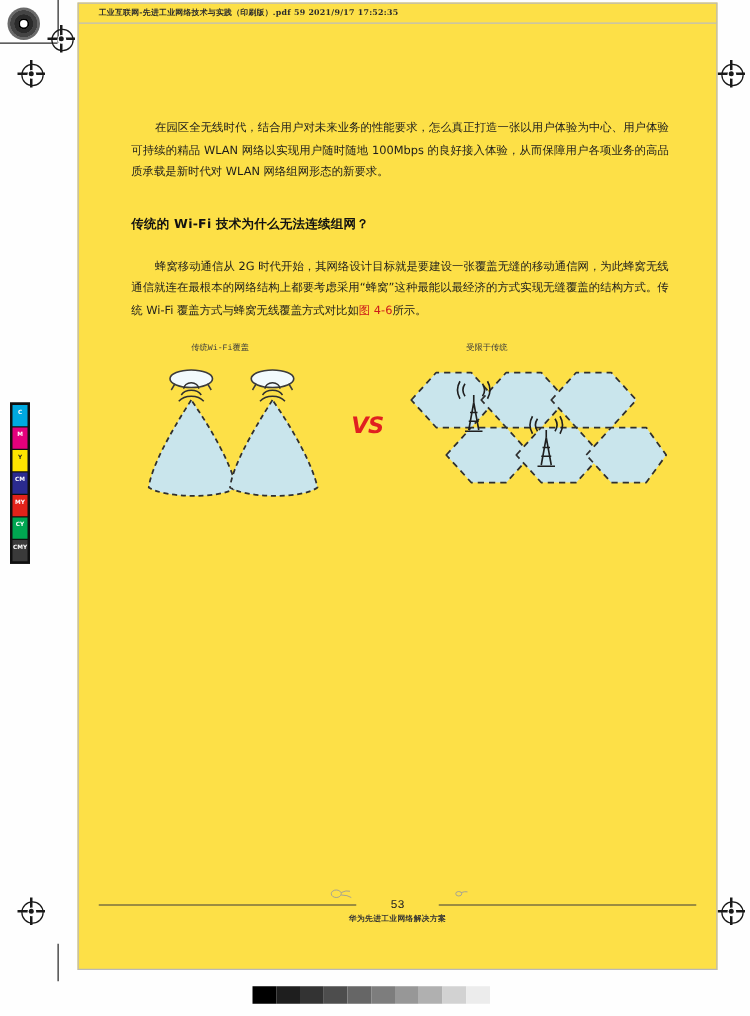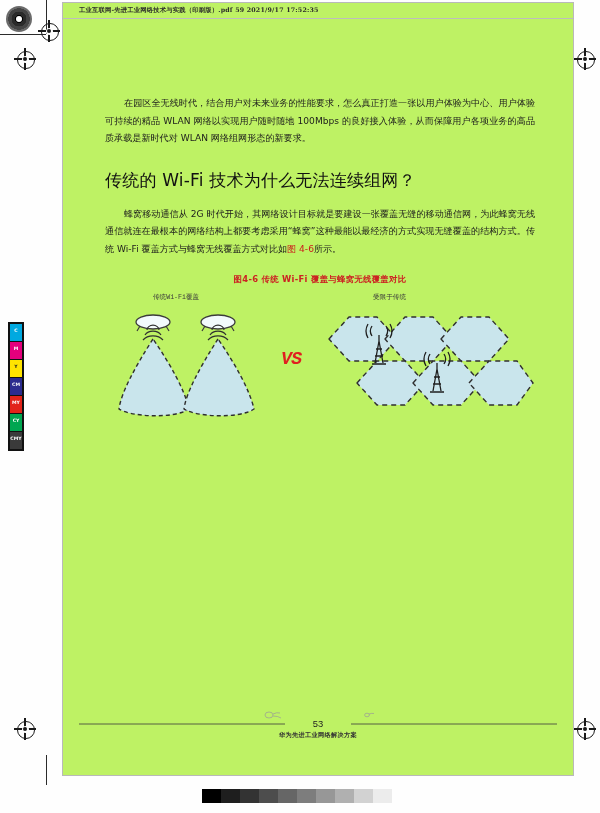--- a/index.html
+++ b/index.html
@@ -21,21 +21,21 @@
 
   .blob{position:absolute;width:26px;height:26px;border-radius:50%;
         background:radial-gradient(circle at 50% 50%, #000 0 22%, #2a2a2a 23% 40%, #444 41% 58%, #6a6a6a 59% 76%, #9a9a9a 77% 100%);}
   .blob::after{content:"";position:absolute;left:10px;top:10px;width:6px;height:6px;border-radius:50%;background:#fff;}
 
   .cropline{position:absolute;background:#2b2b2b;}
 
   
   #page{
     position:absolute;left:62px;top:2px;width:510px;height:772px;
-    background:#bef264;border:0.8px solid #b9b9b9;
+    background:#fde047;border:0.8px solid #b9b9b9;
   }
   #hdrbar{
     position:absolute;left:0;top:0;width:100%;height:16px;
     border-bottom:0.8px solid #bdbdbd;box-sizing:border-box;
   }
   #hdrtext{
     position:absolute;left:16px;top:3px;
     font-size:6.3px;color:#2b2b2b;letter-spacing:.2px;white-space:nowrap;
     font-family:"DejaVu Serif","Liberation Serif",serif;font-weight:700;
   }
@@ -43,46 +43,46 @@
 
   p.para{
     margin:0 0 13px 0;
     font-size:9.1px;line-height:17.5px;
     color:#1c1c1c;text-align:justify;text-justify:inter-ideograph;
     text-indent:19px;
     font-family:"DejaVu Sans","Liberation Sans",sans-serif;
   }
   h2.head{
     margin:22px 0 16px 0;
-    font-size:17px;line-height:20px;font-weight:400;color:#111;
+    font-size:10px;line-height:20px;font-weight:700;color:#111;
     letter-spacing:.2px;
   }
   .figref{color:#cc1a1a;}
 
   
   #figure{margin:16px 0 4px 0;}
   #figcap{
     text-align:center;color:#cc2222;font-size:8.4px;font-weight:700;
     letter-spacing:.3px;margin-bottom:8px;
   }
   #figbody{position:relative;height:135px;}
 
   .subcap{position:absolute;font-size:6.6px;color:#3a3a3a;white-space:nowrap;font-family:Liberation Mono, monospace;}
   #cap-left{left:48px;top:0;}
   #cap-right{left:268px;top:0;}
 
   #vs{position:absolute;left:176px;top:56px;font-size:18px;font-weight:800;
-      color:#e02020;font-style:italic;letter-spacing:-.5px;font-family:Liberation Mono, monospace;}
+      color:#e02020;font-style:italic;letter-spacing:-.5px;}
 
   .cone{position:absolute;}
 
   
   #footer{position:absolute;left:0;bottom:38px;width:100%;text-align:center;}
   #footrule{position:absolute;left:0;bottom:0;width:100%;}
-  #pagenum{font-size:9.4px;color:#222;font-family:Liberation Sans, sans-serif;}
+  #pagenum{font-size:9.4px;color:#222;font-family:Liberation Mono, monospace;}
   #footnote{font-size:6.2px;color:#333;margin-top:2px;letter-spacing:.3px;font-weight:700;}
 
   
   #colorstrip{position:absolute;left:8px;top:322px;width:16px;
               border:1px solid #111;background:#111;padding:1px;box-sizing:border-box;}
   #colorstrip .sw{width:100%;height:17px;margin-bottom:1px;position:relative;}
   #colorstrip .sw:last-child{margin-bottom:0;}
   #colorstrip .sw span{position:absolute;left:0;right:0;top:4px;text-align:center;
                         font-size:4.6px;color:#fff;font-weight:700;}
 
@@ -188,21 +188,20 @@
 
       <p class="para">在园区全无线时代，结合用户对未来业务的性能要求，怎么真正打造一张以用户体验为中心、用户体验可持续的精品 WLAN 网络以实现用户随时随地 100Mbps 的良好接入体验，从而保障用户各项业务的高品质承载是新时代对 WLAN 网络组网形态的新要求。</p>
 
       <h2 class="head">传统的 Wi-Fi 技术为什么无法连续组网？</h2>
 
 
 
       <p class="para"><span>蜂窝移动通信从 2G 时代开始，其网络设计目标就是要建设一张覆盖无缝的移动通信网，为此蜂窝无线通信就连在最根本的网络结构上都要考虑采用“蜂窝”这种最能以最经济的方式实现无缝覆盖的结构方式。传统 Wi-Fi 覆盖方式与蜂窝无线覆盖方式对比如</span><span class="figref">图 4-6</span><span>所示。</span></p>
 
       <div id="figure">
-        <div id="figcap">图4-6 传统 Wi-Fi 覆盖与蜂窝无线覆盖对比</div>
 
         <div id="figbody">
 
           <div class="subcap" id="cap-left">传统Wi-Fi覆盖</div>
           <div class="subcap" id="cap-right">受限于传统</div>
 
           <svg class="cone" style="left:8px;top:16px;" width="180" height="118" viewBox="0 0 180 118">
 
             <path d="M40 30 C22 58 8 84 6 100 C18 108 62 110 76 100 C72 82 58 56 40 30 Z" fill="#c9e5ec" stroke="none"></path>
             <path d="M40 30 C22 58 8 84 6 100 C18 108 62 110 76 100 C72 82 58 56 40 30 Z" fill="none" stroke="#2f2f2f" stroke-width="1.4" stroke-dasharray="4,3" stroke-linejoin="round"></path>

